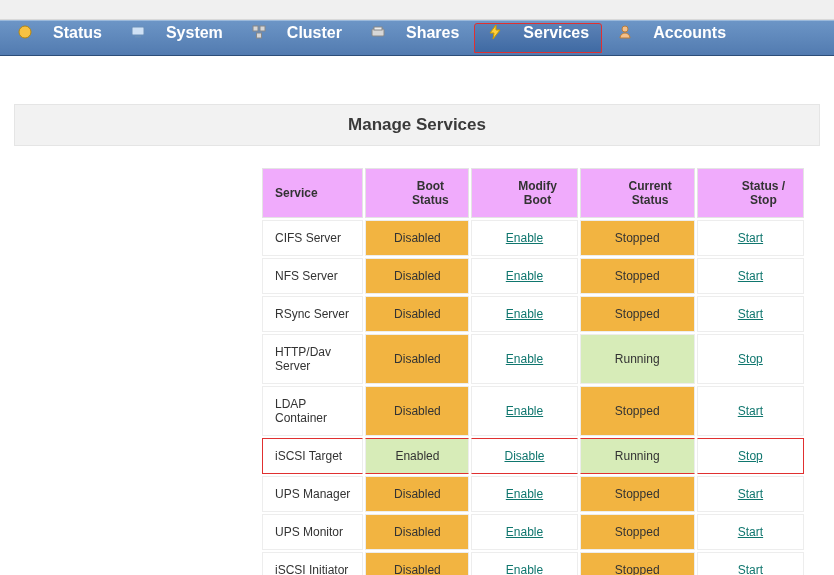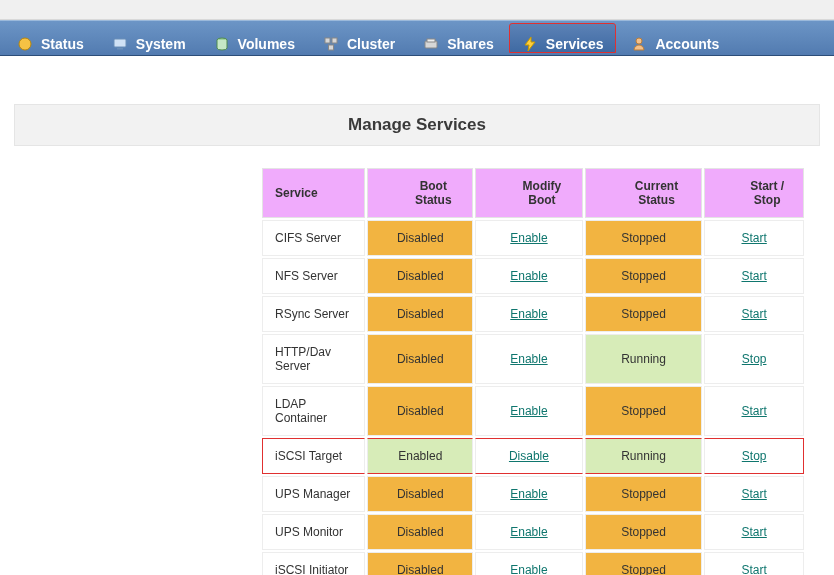--- a/index.html
+++ b/index.html
@@ -23,30 +23,30 @@
     border-top: 1px solid #9bb9db;
     border-bottom: 1px solid #2c4d78;
     height: 36px;
     padding: 0 4px;
     gap: 2px;
     align-items: center;
     position: relative;
   }
   .tab {
     display: flex;
-    align-items: flex-end;
+    align-items: flex-start;
     height: 30px;
     padding: 0 12px;
     color: #fff;
     font-weight: bold;
-    font-size: 14px;
+    font-size: 16px;
     border-radius: 3px 3px 0 0;
     cursor: pointer;
     position: relative;
-    gap: 8px;
+    gap: 20px;
     border: 1px solid transparent;
   }
   .tab.active {
     background: linear-gradient(#5c82b6, #3f6aa3);
     border: 1px solid #e03030;
     z-index: 2;
   }
   .tab .icon {
     width: 16px;
     height: 16px;
@@ -128,29 +128,20 @@
         <svg viewBox="0 0 16 16">
           <rect x="2" y="3" width="12" height="8" rx="1" fill="#cfe1f5" stroke="#6b8fb8"></rect>
           <rect x="5" y="12" width="6" height="1.5" fill="#6b8fb8"></rect>
         </svg>
       </span>
       <span>System</span>
     </div>
     <div class="tab">
       <span class="icon">
         <svg viewBox="0 0 16 16">
-          <ellipse cx="8" cy="4" rx="5" ry="2" fill="#9fd29f" stroke="#4f8a4f"></ellipse>
-          <path d="M3 4v8a5 2 0 0 0 10 0V4" fill="#c6e8c6" stroke="#4f8a4f"></path>
-        </svg>
-      </span>
-      <span>Volumes</span>
-    </div>
-    <div class="tab">
-      <span class="icon">
-        <svg viewBox="0 0 16 16">
           <rect x="2" y="2" width="5" height="5" fill="#d7d7d7" stroke="#888"></rect>
           <rect x="9" y="2" width="5" height="5" fill="#d7d7d7" stroke="#888"></rect>
           <rect x="5.5" y="9" width="5" height="5" fill="#d7d7d7" stroke="#888"></rect>
         </svg>
       </span>
       <span>Cluster</span>
     </div>
     <div class="tab">
       <span class="icon">
         <svg viewBox="0 0 16 16">
@@ -183,21 +174,21 @@
   <div class="panel-title">Manage Services</div>
 
   <div class="table-wrap">
     <table>
       <thead>
         <tr>
           <th>Service</th>
           <th class="center">Boot Status</th>
           <th class="center">Modify Boot</th>
           <th class="center">Current Status</th>
-          <th class="center">Start / Stop</th>
+          <th class="center">Status / Stop</th>
         </tr>
       </thead>
       <tbody id="tbody">
           <tr>
             <td>CIFS Server</td>
             <td class="cell-disabled">Disabled</td>
             <td class="center"><a class="link">Enable</a></td>
             <td class="cell-stopped">Stopped</td>
             <td class="center"><a class="link">Start</a></td>
           </tr>

